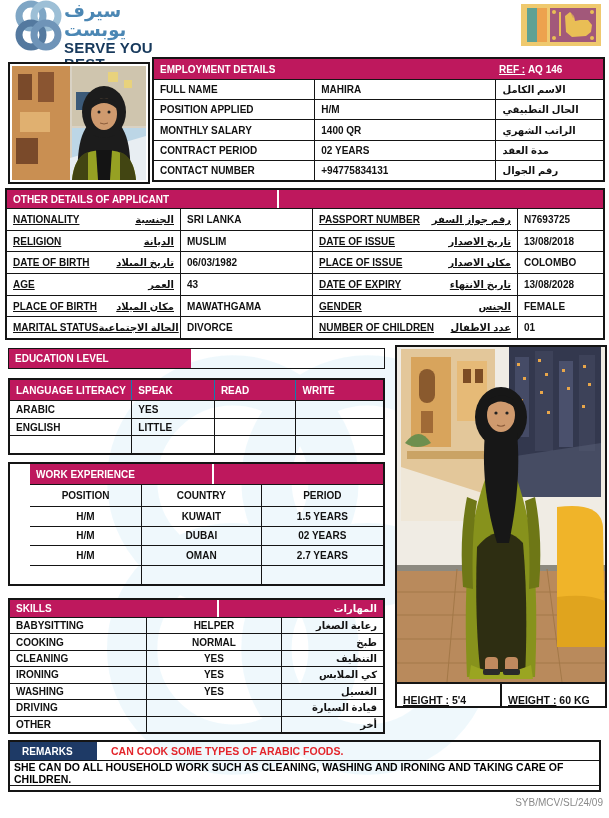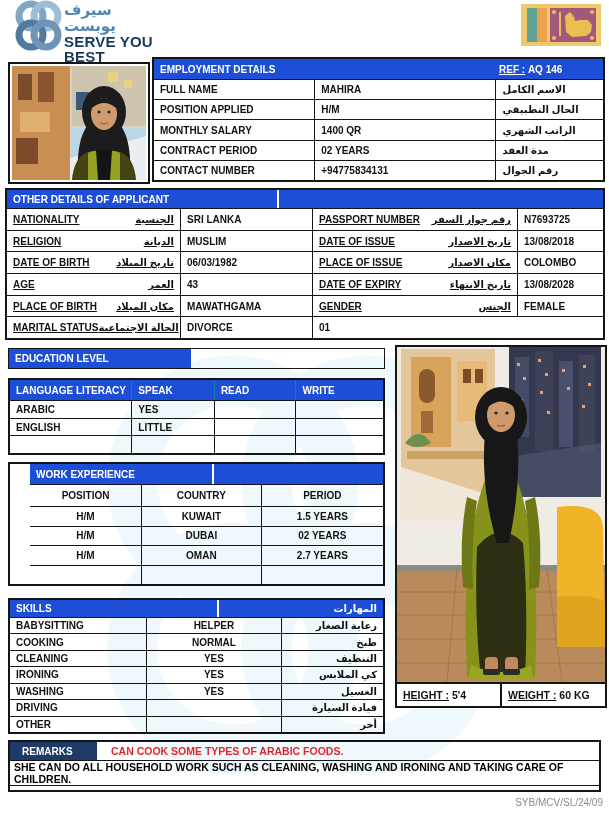--- a/index.html
+++ b/index.html
@@ -5,33 +5,33 @@
   * { margin:0; padding:0; box-sizing:border-box; }
   body { background:#e8e8e8; font-family:"Liberation Sans","DejaVu Sans",sans-serif; }
   .page { position:relative; width:609px; height:818px; background:#fff; margin:0 auto; overflow:hidden; }
 
   .abs { position:absolute; }
   .watermark { left:40px; top:330px; opacity:.07; z-index:0; pointer-events:none; }
 
   
   .logo-rings { left:8px; top:-6px; }
   .logo-text { left:64px; top:2px; width:100px; line-height:1.05; }
-  .logo-ar-top { font-size:15px; color:#4b87b4; font-weight:bold; direction:rtl; text-align:left; }
+  .logo-ar-top { font-size:18px; color:#4b87b4; font-weight:bold; direction:rtl; text-align:left; }
   .logo-name { font-size:15px; font-weight:bold; color:#17395c; letter-spacing:.2px; }
   .logo-ar-sub { font-size:9px; color:#9cc2dc; direction:rtl; text-align:left; }
   .logo-sub { font-size:4.6px; color:#b9cdd9; letter-spacing:.6px; font-weight:bold; }
 
   
   .tbl { position:absolute; border:2px solid #151515; background:transparent; z-index:2; display:flex; flex-direction:column; }
   .trow { display:flex; flex:1; border-top:1px solid #151515; }
   .trow:first-child { border-top:none; }
   .cell { display:flex; align-items:center; padding:0 6px; font-size:10px; font-weight:bold; color:#111;
           border-left:1px solid #151515; overflow:hidden; white-space:nowrap; }
   .cell:first-child { border-left:none; }
-  .cyanbar { background:#1d4ed8; color:#fff; }
+  .cyanbar { background:#be185d; color:#fff; }
   .cyanbar .cell { color:#fff; border-left:none; }
   .ar { direction:rtl; justify-content:flex-start; }
   .spread { justify-content:space-between;text-decoration:underline; }
   .vdiv { width:2px; background:#fff; height:100%; }
   .navy { color:#1E3A66; }
   .u { text-decoration:underline; }
 
   
   .emp-c1 { width:161px; } .emp-c2 { width:182px; } .emp-c3 { width:108px; justify-content:flex-end; }
   .emp-ref { width:110px; border-left:1px solid #151515; }
@@ -52,21 +52,21 @@
 
   .remarks-label { background:#1E3A66; color:#fff; width:87px; height:100%; display:flex; align-items:center; padding-left:12px; font-size:10px; font-weight:bold; }
   .remarks-red { color:#E3252B; font-size:10.5px; font-weight:bold; margin-left:14px; }
   .remarks-note { font-size:10.5px; font-weight:bold; padding-left:4px; }
 
   .footer-code { position:absolute; right:6px; top:797px; font-size:10px; color:#8a8a8a; z-index:2; }
 
   .photo-frame { position:absolute; border:2px solid #151515; background:#fff; z-index:2; }
   .photo-frame svg { display:block; }
   .hw-row { display:flex; border-top:2px solid #151515; height:24px; }
-  .hw-row .hw-cell { display:flex; align-items:center; padding:0 6px; font-weight:bold; color:#111; }
+  .hw-row .hw-cell { display:flex; align-items:flex-end; padding:0 6px; font-weight:bold; color:#111; }
   .hw-row .hw-cell + .hw-cell { border-left:2px solid #151515; }
 </style>
 </head>
 <body>
 
 <div class="page">
 
   <svg class="abs watermark" width="520" height="470" viewBox="0 0 60 56">
     <circle cx="22" cy="18" r="12" fill="none" stroke="#29ABE2" stroke-width="6"></circle>
     <circle cx="38" cy="18" r="12" fill="none" stroke="#29ABE2" stroke-width="6"></circle>
@@ -226,20 +226,24 @@
           <span class="ar">الجنس</span>
         </div>
       <div class="cell od-c4">FEMALE</div>
     </div>
     <div class="trow">
       <div class="cell od-c1 spread">
           <span>MARITAL STATUS</span>
           <span class="ar">الحالة الاجتماعية</span>
         </div>
       <div class="cell od-c2">DIVORCE</div>
+      <div class="cell od-c3 spread">
+          <span>NUMBER OF CHILDREN</span>
+          <span class="ar">عدد الاطفال</span>
+        </div>
       <div class="cell od-c4">01</div>
     </div>
   </div>
 
   <div class="tbl" style="left:8px; top:348px; width:377px; height:21px; border-width:1.5px; flex-direction:column;">
     <div class="cell cyanbar" style="width:182px; height:100%;">EDUCATION LEVEL</div>
     <div class="cell" style="flex:1; height:100%; justify-content:flex-end;">SECONDARY</div>
   </div>
 
   <div class="tbl" style="left:8px; top:378px; width:377px; height:77px;">

